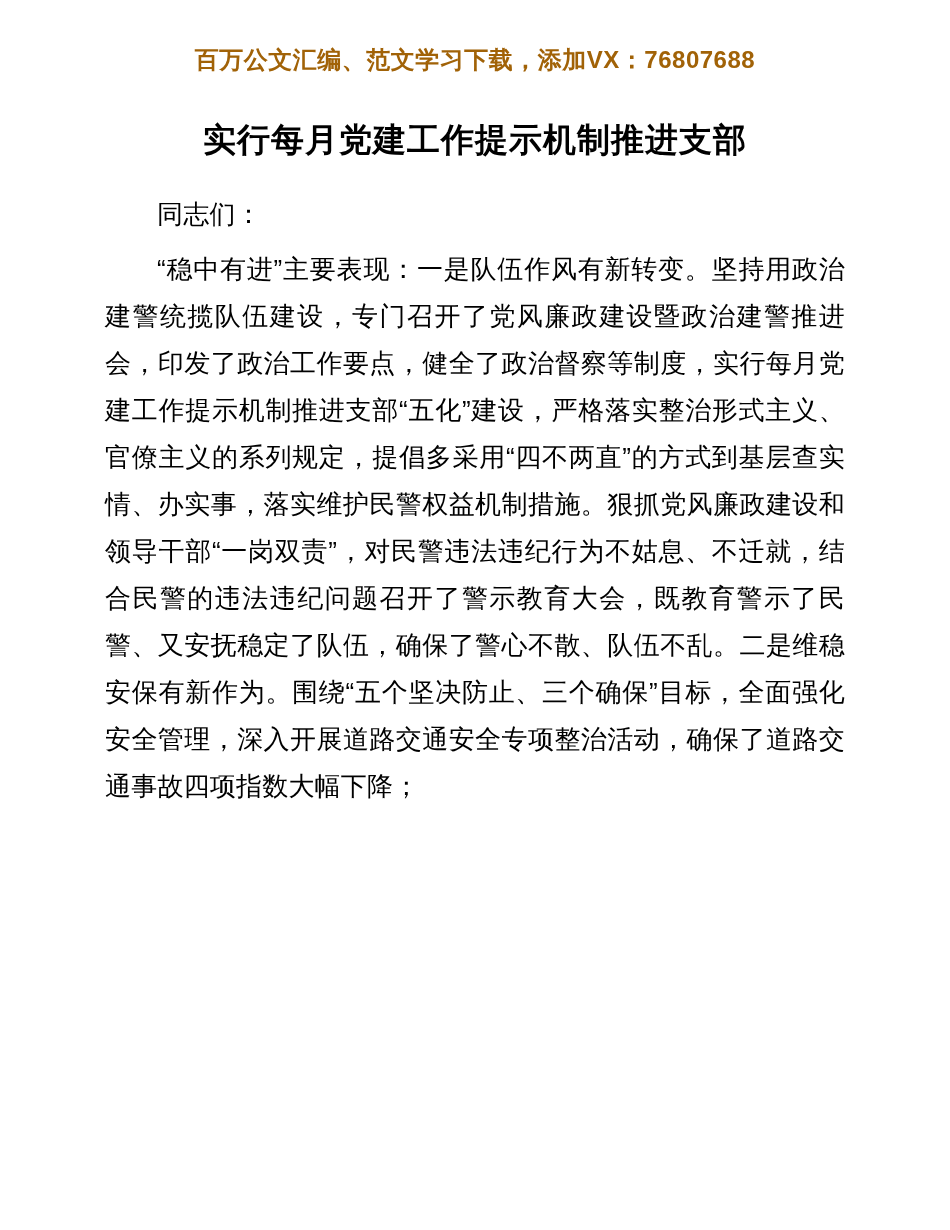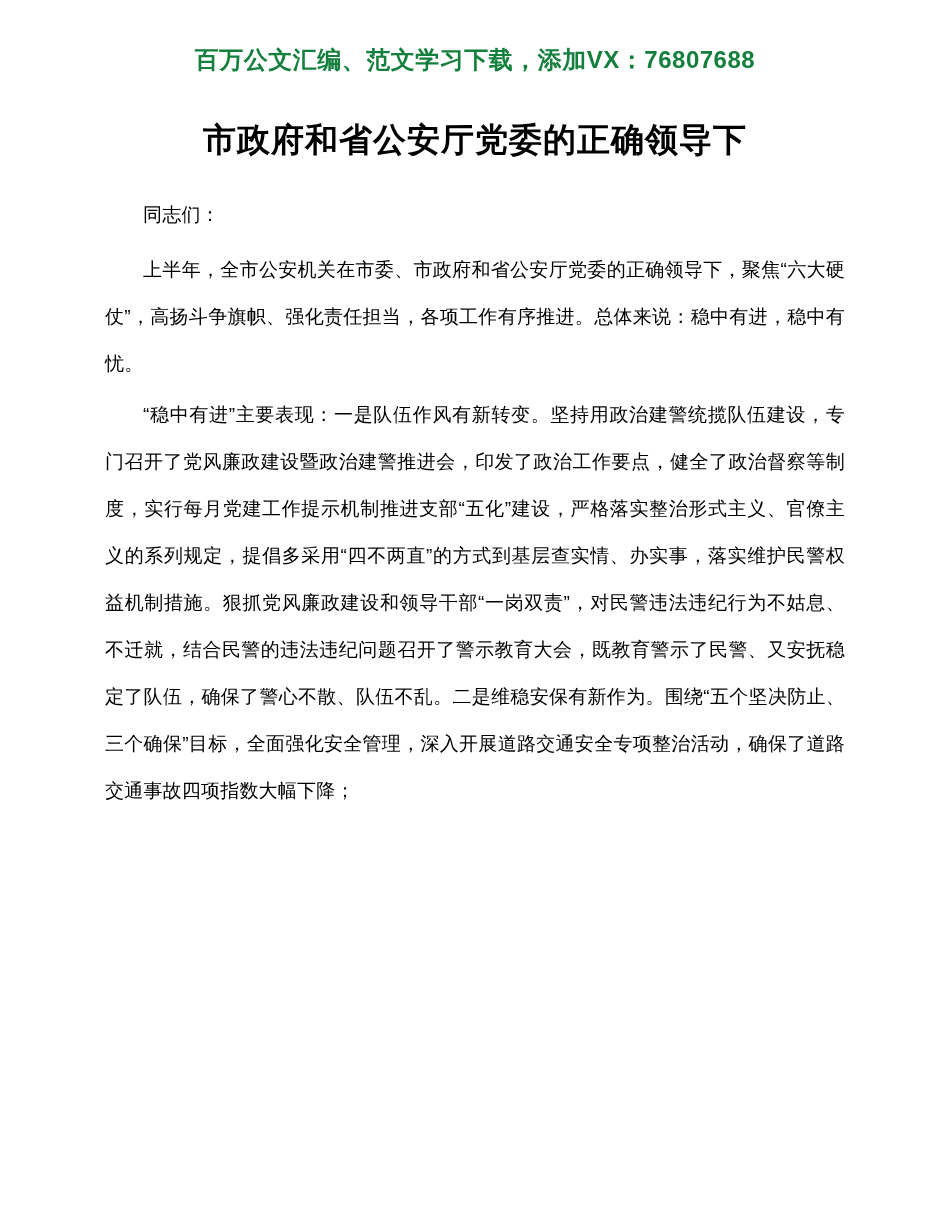--- a/index.html
+++ b/index.html
@@ -16,21 +16,21 @@
   }
   .page {
     position: relative;
     width: 950px;
     height: 1230px;
     box-sizing: border-box;
     padding: 0;
   }
   .watermark {
     text-align: center;
-    color: #15803d;
+    color: #a16207;
     font-size: 24px;
     font-weight: 700;
     letter-spacing: 0.5px;
     margin-top: 44px;
     font-family: "Liberation Sans", sans-serif;
   }
   .doc-title {
     text-align: center;
     font-size: 33px;
     font-weight: 700;
@@ -38,21 +38,21 @@
     margin-bottom: 0;
     letter-spacing: 1px;
     font-family: "Liberation Sans", sans-serif;
   }
   .body-wrap {
     margin: 0 auto;
     width: 740px;
     padding-top: 28px;
   }
   p.para {
-    font-size: 19px;
+    font-size: 26px;
     line-height: 47px;
     margin: 0 0 4px 0;
     text-align: justify;
     text-justify: inter-ideograph;
     text-indent: 2em;
     letter-spacing: 0.2px;
     font-family: "Liberation Sans", sans-serif;
   }
   p.salutation {
     text-indent: 2em;
@@ -62,21 +62,20 @@
     margin-bottom: 0;
   }
 </style>
 </head>
 <body>
 
 <div class="page">
 
   <div class="watermark">百万公文汇编、范文学习下载，添加VX：76807688</div>
 
-  <h1 class="doc-title">市政府和省公安厅党委的正确领导下</h1>
+  <h1 class="doc-title">实行每月党建工作提示机制推进支部</h1>
 
   <div class="body-wrap">
     <p class="para salutation">同志们：</p>
-    <p class="para">上半年，全市公安机关在市委、市政府和省公安厅党委的正确领导下，聚焦“六大硬仗”，高扬斗争旗帜、强化责任担当，各项工作有序推进。总体来说：稳中有进，稳中有忧。</p>
     <p class="para last">“稳中有进”主要表现：一是队伍作风有新转变。坚持用政治建警统揽队伍建设，专门召开了党风廉政建设暨政治建警推进会，印发了政治工作要点，健全了政治督察等制度，实行每月党建工作提示机制推进支部“五化”建设，严格落实整治形式主义、官僚主义的系列规定，提倡多采用“四不两直”的方式到基层查实情、办实事，落实维护民警权益机制措施。狠抓党风廉政建设和领导干部“一岗双责”，对民警违法违纪行为不姑息、不迁就，结合民警的违法违纪问题召开了警示教育大会，既教育警示了民警、又安抚稳定了队伍，确保了警心不散、队伍不乱。二是维稳安保有新作为。围绕“五个坚决防止、三个确保”目标，全面强化安全管理，深入开展道路交通安全专项整治活动，确保了道路交通事故四项指数大幅下降；</p>
   </div>
 
 </div>
 
 </body></html>

